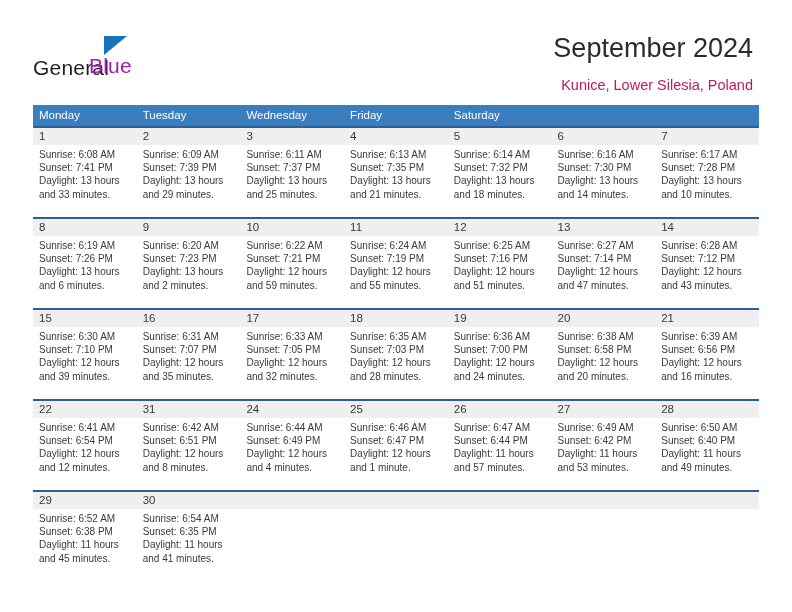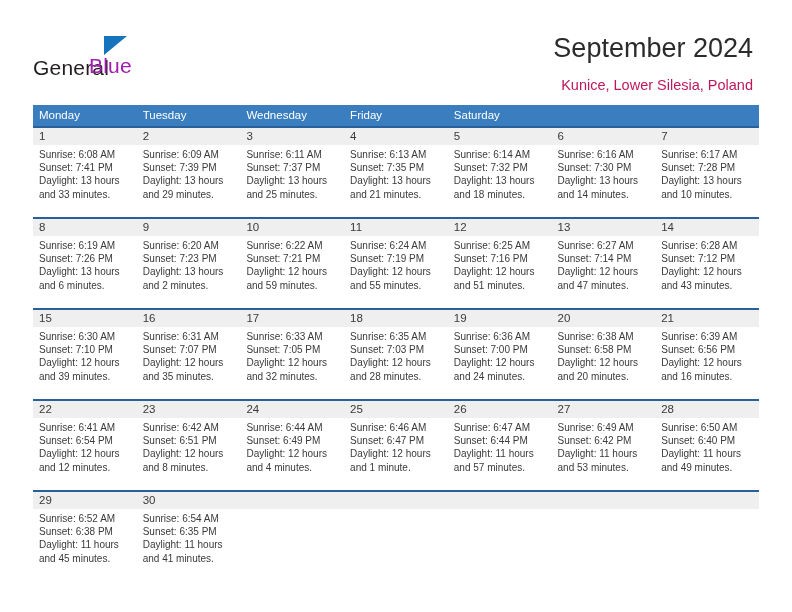--- a/index.html
+++ b/index.html
@@ -366,21 +366,21 @@
       <div class="cell">
         <div class="daynum-bar">22</div>
         <div class="info">
           <div>Sunrise: 6:41 AM</div>
           <div>Sunset: 6:54 PM</div>
           <div>Daylight: 12 hours</div>
           <div>and 12 minutes.</div>
         </div>
       </div>
       <div class="cell">
-        <div class="daynum-bar">23</div>
+        <div class="daynum-bar">31</div>
         <div class="info">
           <div>Sunrise: 6:42 AM</div>
           <div>Sunset: 6:51 PM</div>
           <div>Daylight: 12 hours</div>
           <div>and 8 minutes.</div>
         </div>
       </div>
       <div class="cell">
         <div class="daynum-bar">24</div>
         <div class="info">

